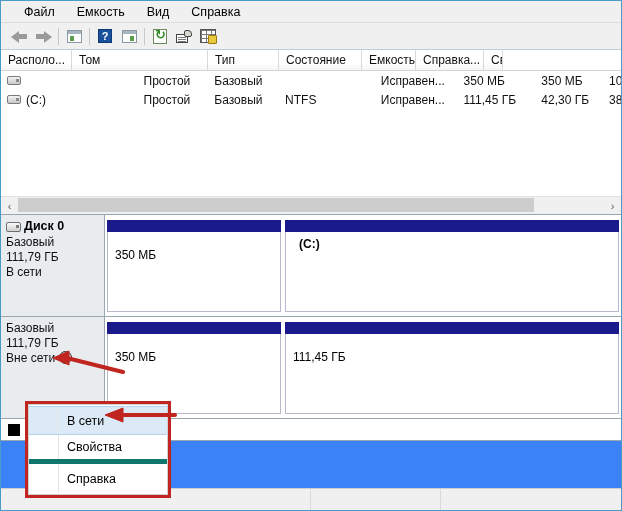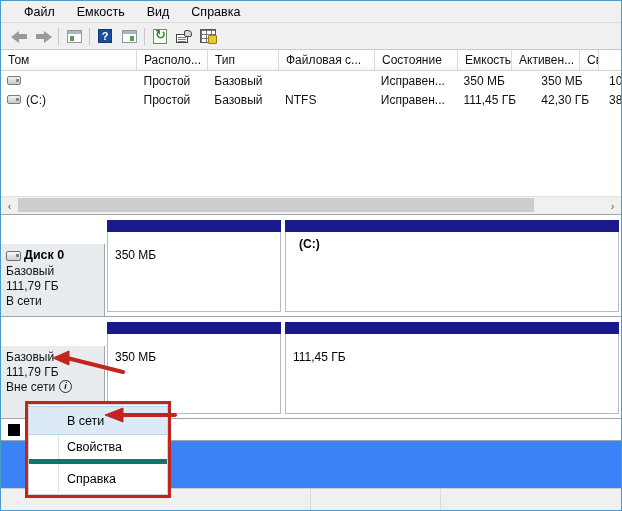--- a/index.html
+++ b/index.html
@@ -299,21 +299,20 @@
   }
   .disk-info {
     width: 104px;
     flex: 0 0 104px;
     background: #e8ecef;
     border-right: 1px solid #9aa7ae;
     box-sizing: border-box;
     padding: 4px 0 0 5px;
     font-size: 12px;
     line-height: 15px;
-    margin-top: 29px;
   }
   .disk-title {
     display: flex;
     align-items: center;
     gap: 3px;
     font-weight: bold;
     font-size: 12.5px;
     margin-bottom: 1px;
   }
   .disk-ico {
@@ -539,27 +538,26 @@
       </span>
     </div>
     <div class="tb-btn">
       <span class="grid-ico"></span>
     </div>
   </div>
 
   <div class="list-area">
 
     <div class="lv-header">
+      <div class="lv-col" style="width:71px">Располо...</div>
       <div class="lv-col" style="width:136px">Том</div>
-      <div class="lv-col" style="width:71px">Располо...</div>
       <div class="lv-col" style="width:71px">Тип</div>
-      <div class="lv-col" style="width:96px">Файловая с...</div>
       <div class="lv-col" style="width:83px">Состояние</div>
       <div class="lv-col" style="width:54px">Емкость</div>
-      <div class="lv-col" style="width:68px">Активен...</div>
+      <div class="lv-col" style="width:68px">Справка...</div>
       <div class="lv-col" style="width:19px">Св</div>
     </div>
 
     <div class="lv-body" style="height:125px">
 
       <div class="lv-row">
         <div class="lv-cell first" style="width:136px">
           <span class="vol-ico"></span>
           <span></span>
         </div>

